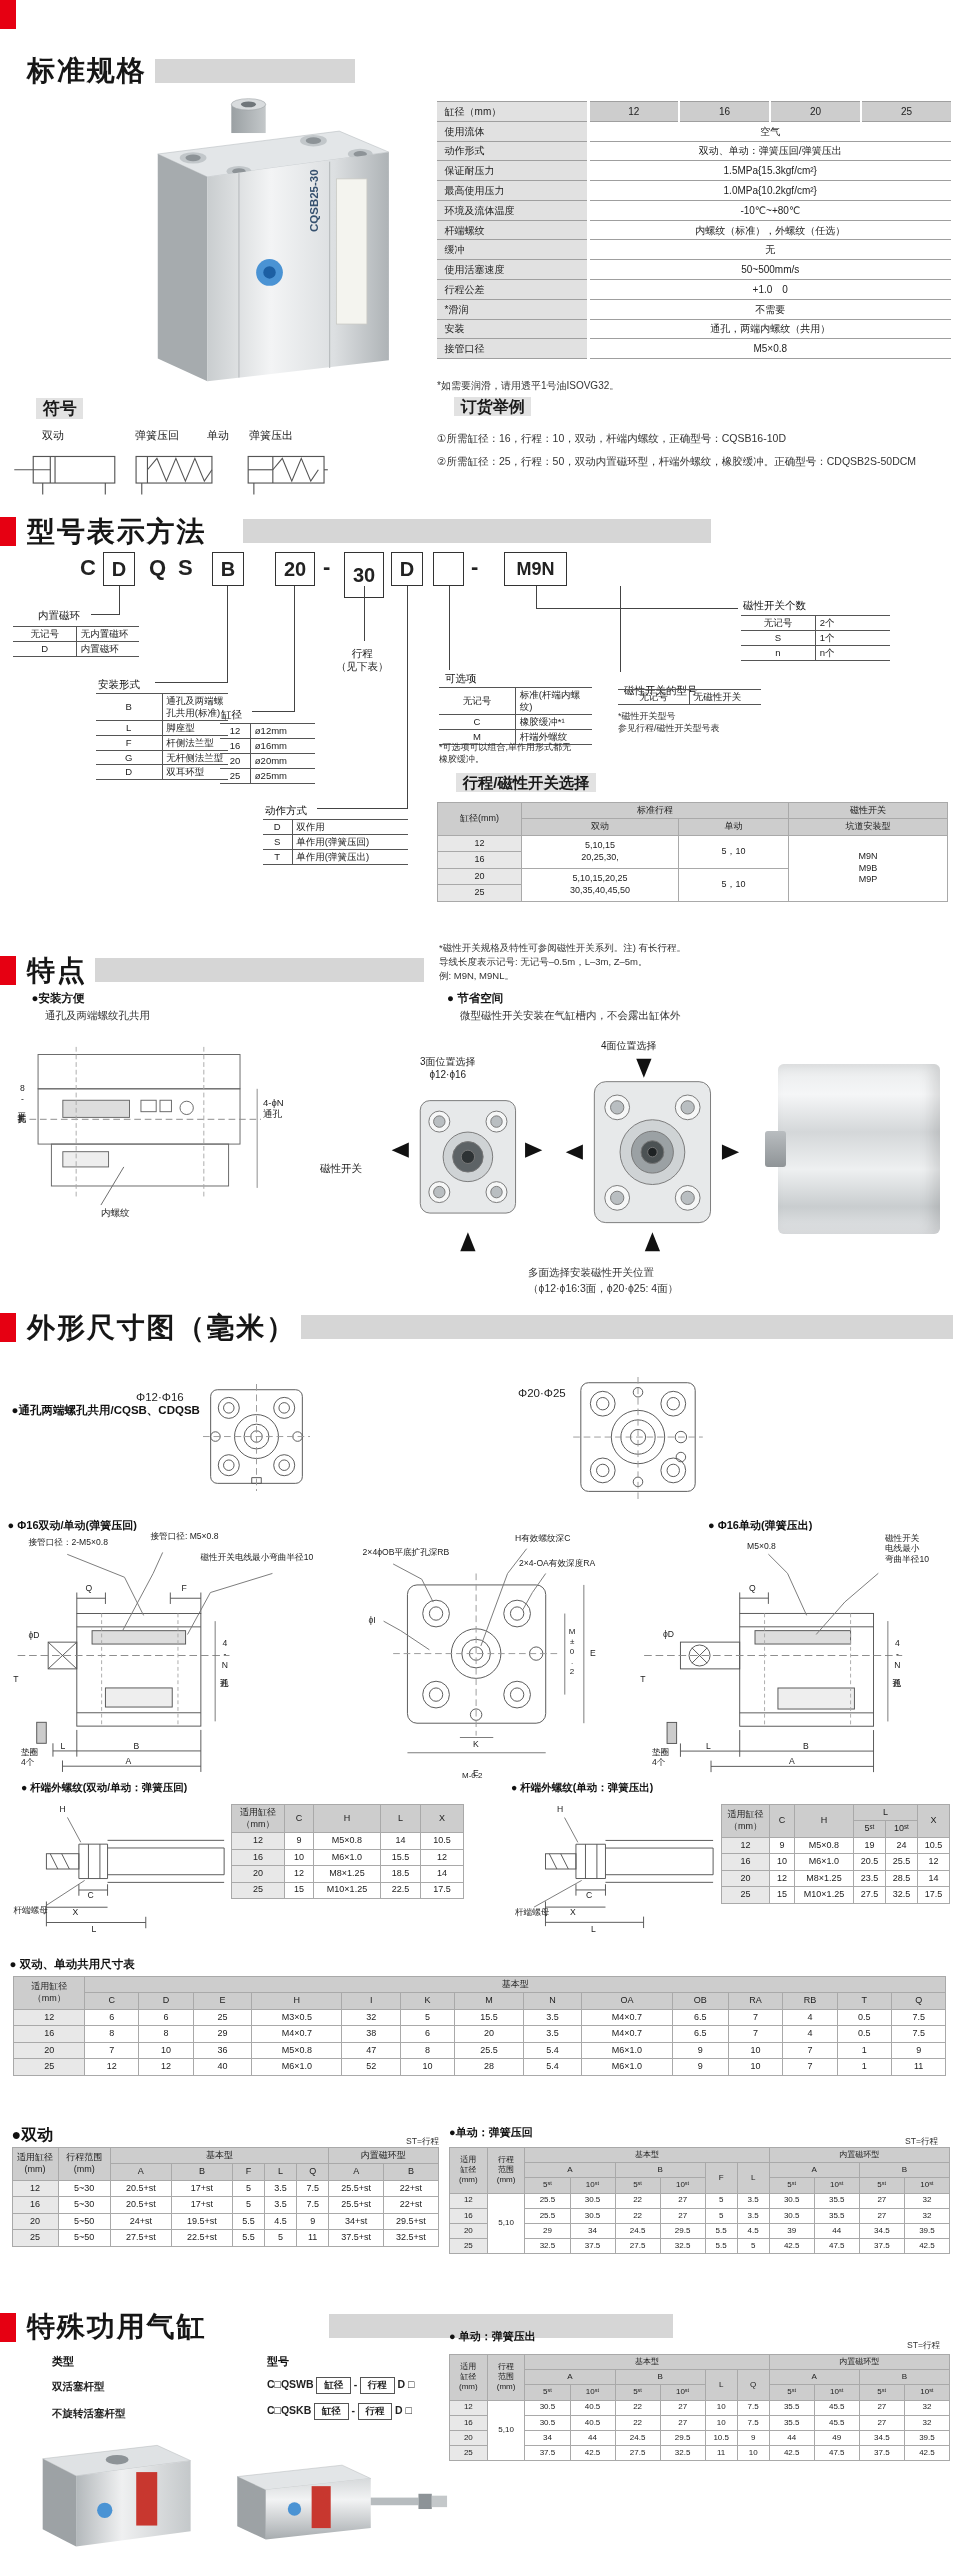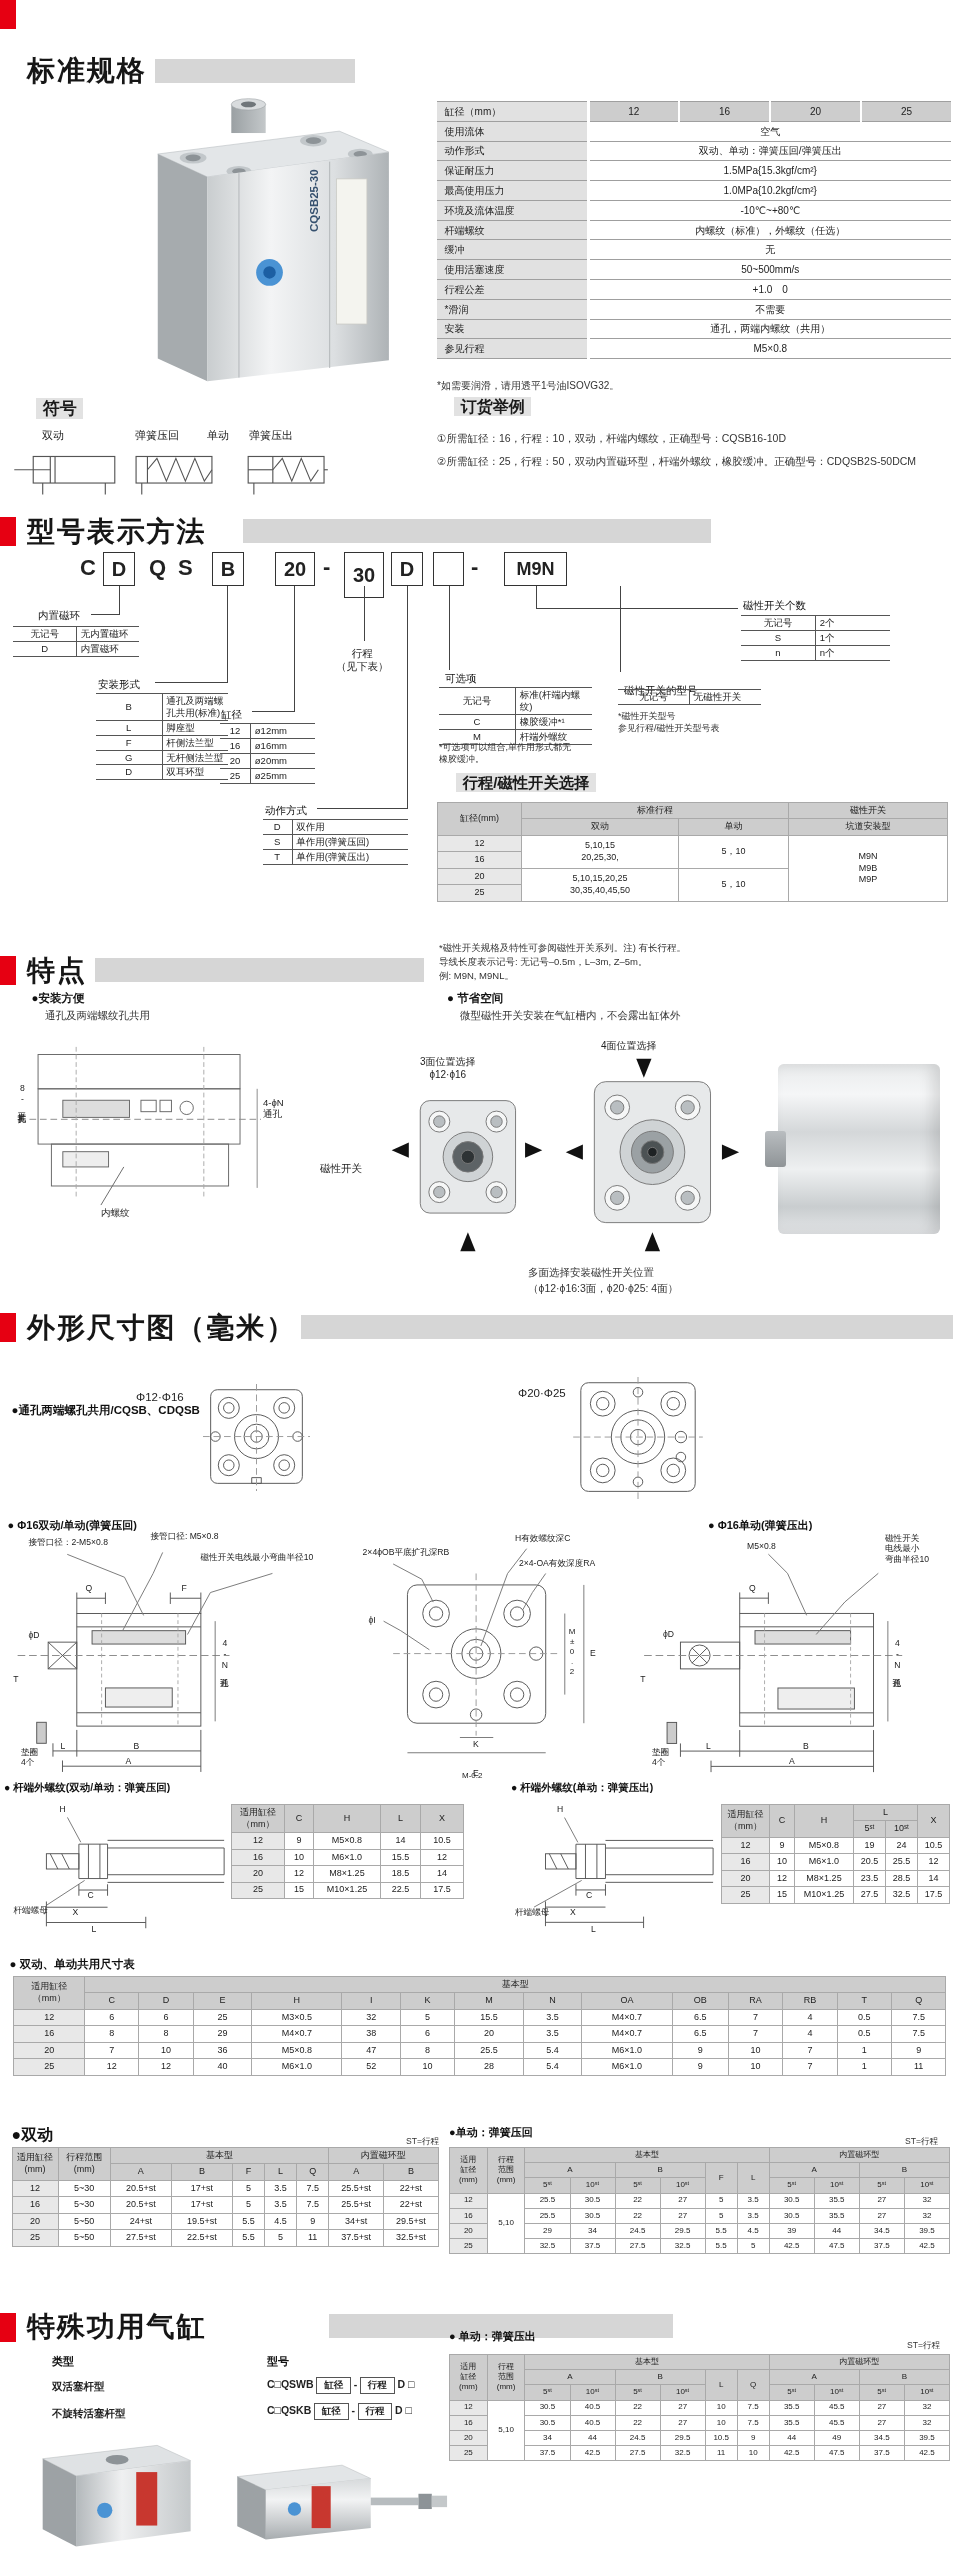--- a/index.html
+++ b/index.html
@@ -141,21 +141,21 @@
         </tr>
         <tr>
           <td class="lb">*滑润</td>
           <td colspan="4">不需要</td>
         </tr>
         <tr>
           <td class="lb">安装</td>
           <td colspan="4">通孔，两端内螺纹（共用）</td>
         </tr>
         <tr>
-          <td class="lb">参见行程</td>
+          <td class="lb">接管口径</td>
           <td colspan="4">M5×0.8</td>
         </tr>
       </tbody>
   </table>
   <div class="note" style="left:437px;top:378px;">*如需要润滑，请用透平1号油ISOVG32。</div>
 
   <div class="sub-title" style="left:454px;top:397px;"><span class="hl">订货举例</span></div>
   <div class="note" style="left:437px;top:431px;font-size:10.5px;">①所需缸径：16，行程：10，双动，杆端内螺纹，正确型号：CQSB16-10D</div>
   <div class="note" style="left:437px;top:454px;font-size:10.5px;">②所需缸径：25，行程：50，双动内置磁环型，杆端外螺纹，橡胶缓冲。正确型号：CDQSB2S-50DCM</div>
 
@@ -692,21 +692,21 @@
     <span class="dim-lbl" style="left:38px;top:94px;">ϕD</span>
     <span class="dim-lbl" style="left:15.3px;top:139px;">T</span>
     <span class="dim-lbl" style="left:27px;top:212px;">垫圈
 4个</span>
     <span class="dim-lbl" style="left:81px;top:206px;">L</span>
     <span class="dim-lbl" style="left:178px;top:206px;">B</span>
     <span class="dim-lbl" style="left:164px;top:221px;">A</span>
     <span class="dim-lbl vert" style="left:267px;top:103px;">4-N通孔</span>
   </div>
 
-  <div class="bullet-h" style="left:4px;top:1781px;font-size:10.5px;">● 杆端外螺纹(双动/单动：弹簧压回)</div>
+  <div class="bullet-h" style="left:21px;top:1781px;font-size:10.5px;">● 杆端外螺纹(双动/单动：弹簧压回)</div>
   <div class="abs" style="left:11.5px;top:1802px;width:215px;height:134px;">
     <svg width="215" height="134" viewBox="0 0 225 140">
       <g stroke="#555" stroke-width="1" fill="none">
         <line x1="100" y1="48" x2="222" y2="48"></line>
           <line x1="100" y1="76" x2="222" y2="76"></line>
           <line x1="222" y1="48" x2="222" y2="76"></line>
         <line x1="100" y1="40" x2="222" y2="40"></line>
           <line x1="100" y1="84" x2="222" y2="84"></line>
         <rect x="36" y="54" width="34" height="16"></rect>
         <line x1="40" y1="54" x2="48" y2="70"></line>

